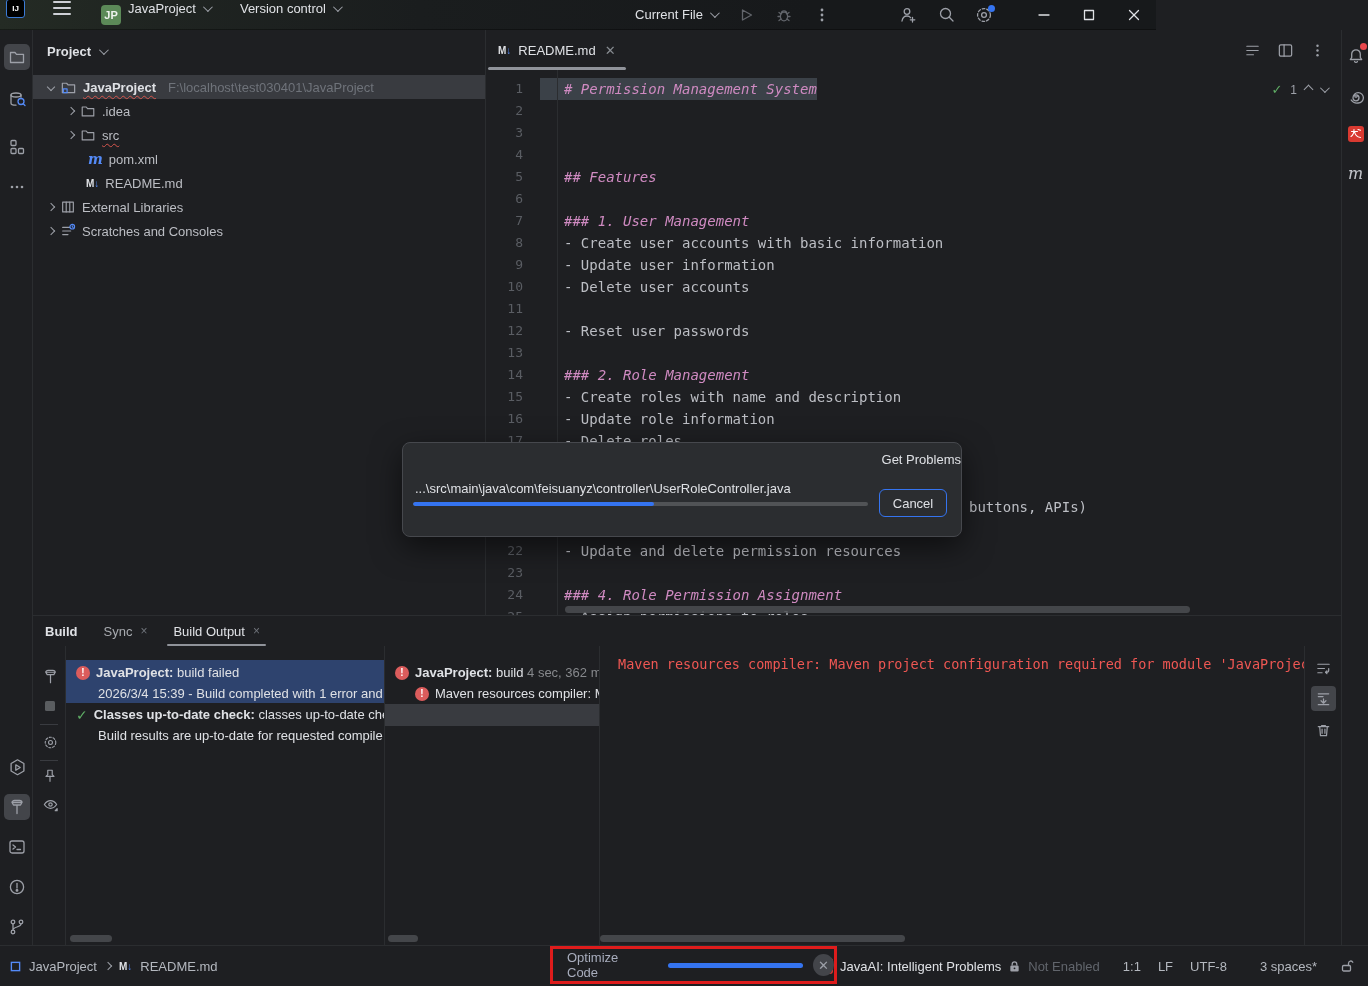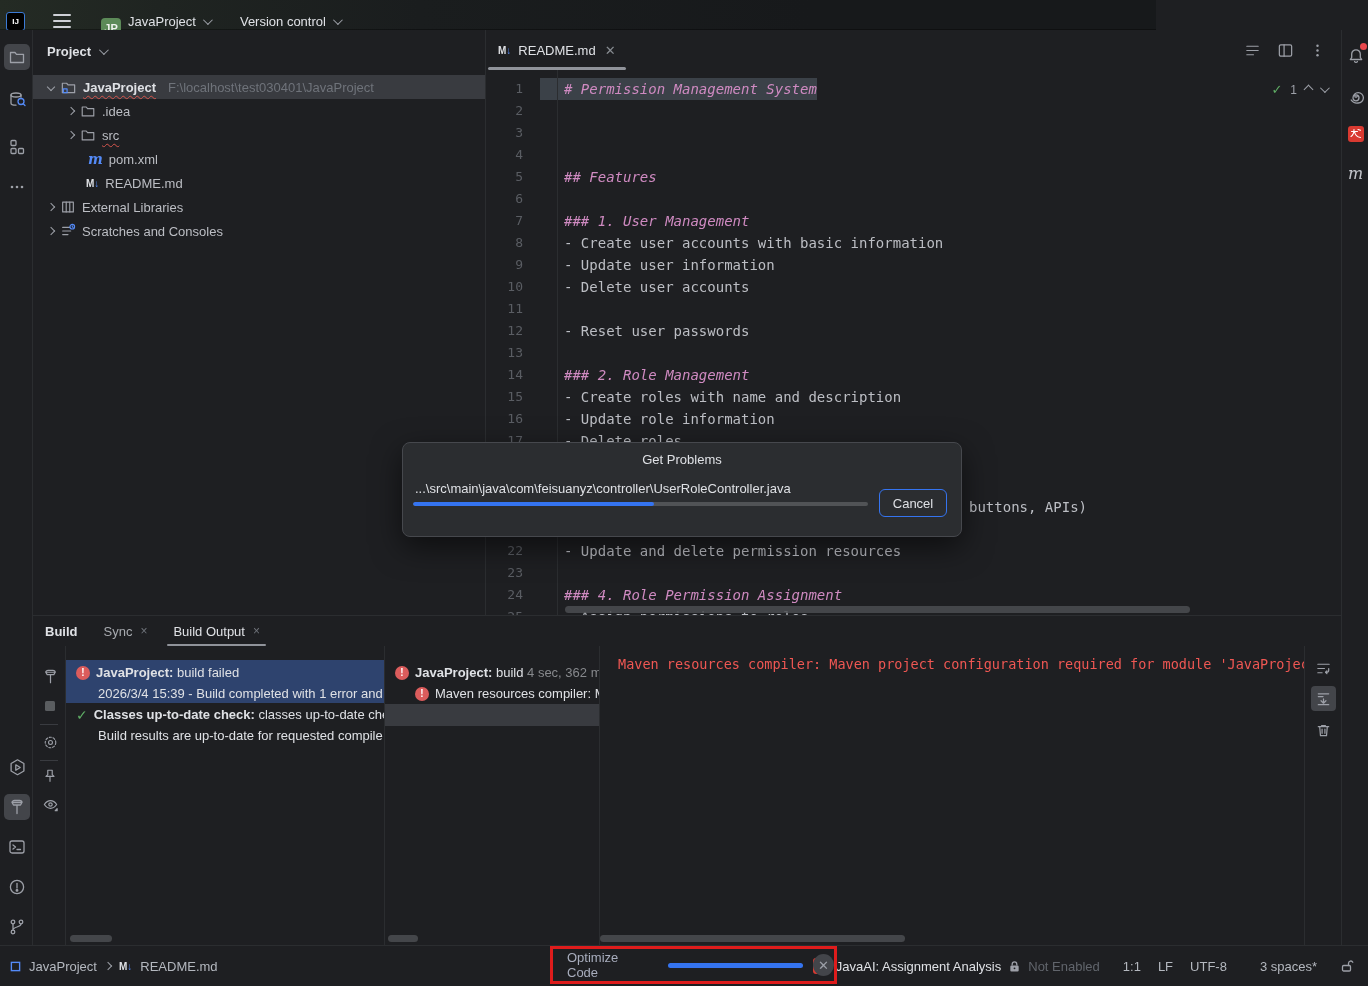--- a/index.html
+++ b/index.html
@@ -9,21 +9,21 @@
     background:#1e1f22; color:#bcbec4;
     font-family:"Liberation Sans", sans-serif; font-size:13px;
   }
   svg { display:block; }
   .ico { stroke:#9da0a8; fill:none; stroke-width:1.3; stroke-linecap:round; stroke-linejoin:round; }
 
   
   .titlebar {
     position:absolute; left:0; top:0; width:1156px; height:30px;
     background:linear-gradient(90deg,#242b24 0%, #1f2421 160px, #1a1d1e 420px, #17191b 70%, #17191b 100%);
-    display:flex; align-items:flex-start; border-bottom:1px solid rgba(0,0,0,.35);flex-direction:column;
+    display:flex; align-items:flex-end; border-bottom:1px solid rgba(0,0,0,.35);
   }
   .tb-left { display:flex; align-items:center; gap:10px; padding-left:6px; }
   .ij-logo { width:19px; height:19px; border-radius:3px; background:#000; border:1.5px solid #3b7bd6;
     color:#fff; font-size:8px; font-weight:bold; display:flex; align-items:center; justify-content:center; margin-right:8px;}
   .hamburger { width:18px; height:14px; display:flex; flex-direction:column; justify-content:space-between; margin:0 14px 0 10px;}
   .hamburger span { height:1.6px; background:#ced0d6; border-radius:1px; }
   .jp-badge { width:20px; height:20px; border-radius:4px; background:#5c8a58; color:#eef2ee; font-size:11px;
     font-weight:bold; display:flex; align-items:center; justify-content:center;margin-top:14px; }
   .tb-item { display:flex; align-items:center; gap:7px; color:#dfe1e5; font-size:13px; padding:4px 6px; border-radius:4px; }
   .chev { width:7px; height:7px; border-right:1.4px solid #9da0a8; border-bottom:1.4px solid #9da0a8;
@@ -79,21 +79,21 @@
   .code-line .ln { width:54px; text-align:right; padding-right:17px; color:#5a5d63; font-size:13px; flex:none; }
   .code-line .ct { padding-left:24px; }
   .code-line.h .ct { color:#cf8ac1; font-style:italic; }
   .code-line.sel .ct { background:#3b4148; }
   .code-line.frag .ct { padding-left:429px; }
   .editor-hscroll { position:absolute; left:79px; bottom:2px; width:625px; height:7px; background:#4b4d51; border-radius:4px; opacity:.85;}
 
   
   .dialog { position:absolute; left:402px; top:442px; width:560px; height:95px; background:#2b2d30;
     border:1px solid #46484d; border-radius:8px; box-shadow:0 10px 30px rgba(0,0,0,.55); z-index:20; }
-  .dlg-title { text-align:center; color:#dfe1e5; margin-top:9px; font-size:13px; }
+  .dlg-title { text-align:right; color:#dfe1e5; margin-top:9px; font-size:13px; }
   .dlg-path { position:absolute; left:12px; top:38px; color:#dfe1e5; font-size:13px; white-space:nowrap; }
   .dlg-progress { position:absolute; left:10px; top:59px; width:455px; height:4px; border-radius:2px; background:#515356; overflow:hidden;}
   .dlg-progress .fill { height:100%; background:#3574f0; border-radius:2px; }
   .dlg-cancel { position:absolute; right:14px; top:46px; width:68px; height:28px; border:1.5px solid #3574f0;
     border-radius:6px; background:transparent; color:#dfe1e5; font-size:13px; display:flex; align-items:center; justify-content:center;}
 
   
   .build { position:absolute; left:33px; top:615px; width:1308px; height:330px; background:#1e1f22; border-top:1px solid #2b2d30; }
   .build-header { height:30px; display:flex; align-items:center; gap:26px; padding-left:12px; }
   .build-title { color:#dfe1e5; font-weight:bold; }
@@ -673,21 +673,21 @@
     <span>README.md</span>
   </div>
 
   <div class="sb-right">
     <span style="display:flex;align-items:center;gap:7px;">
       <span class="javaai-box">
         <svg width="11" height="11" viewBox="0 0 12 12" class="ico" style="stroke:#fff;stroke-width:1.1;">
             <path d="M1.5 3.5h6M4 1.5C4 5 2.5 7.5 1 8.5M4.5 3.5c.5 3 3 5.5 6 6M8 1.5l2.5.8"></path>
           </svg>
       </span>
-      <span style="color:#dfe1e5;">JavaAI: Assignment Analysis</span>
+      <span style="color:#dfe1e5;">JavaAI: Intelligent Problems</span>
       <svg width="13" height="13" viewBox="0 0 14 14">
           <rect x="2.5" y="6" width="9" height="6.5" rx="1.2" fill="#9da0a8"></rect>
           <path d="M4.5 6V4.5a2.5 2.5 0 0 1 5 0V6" fill="none" stroke="#9da0a8" stroke-width="1.4"></path>
           <circle cx="7" cy="9" r="1" fill="#1e1f22"></circle>
         </svg>
       <span class="sb-dim">Not Enabled</span>
     </span>
     <span style="margin-left:6px;">1:1</span>
     <span>LF</span>
     <span>UTF-8</span>

